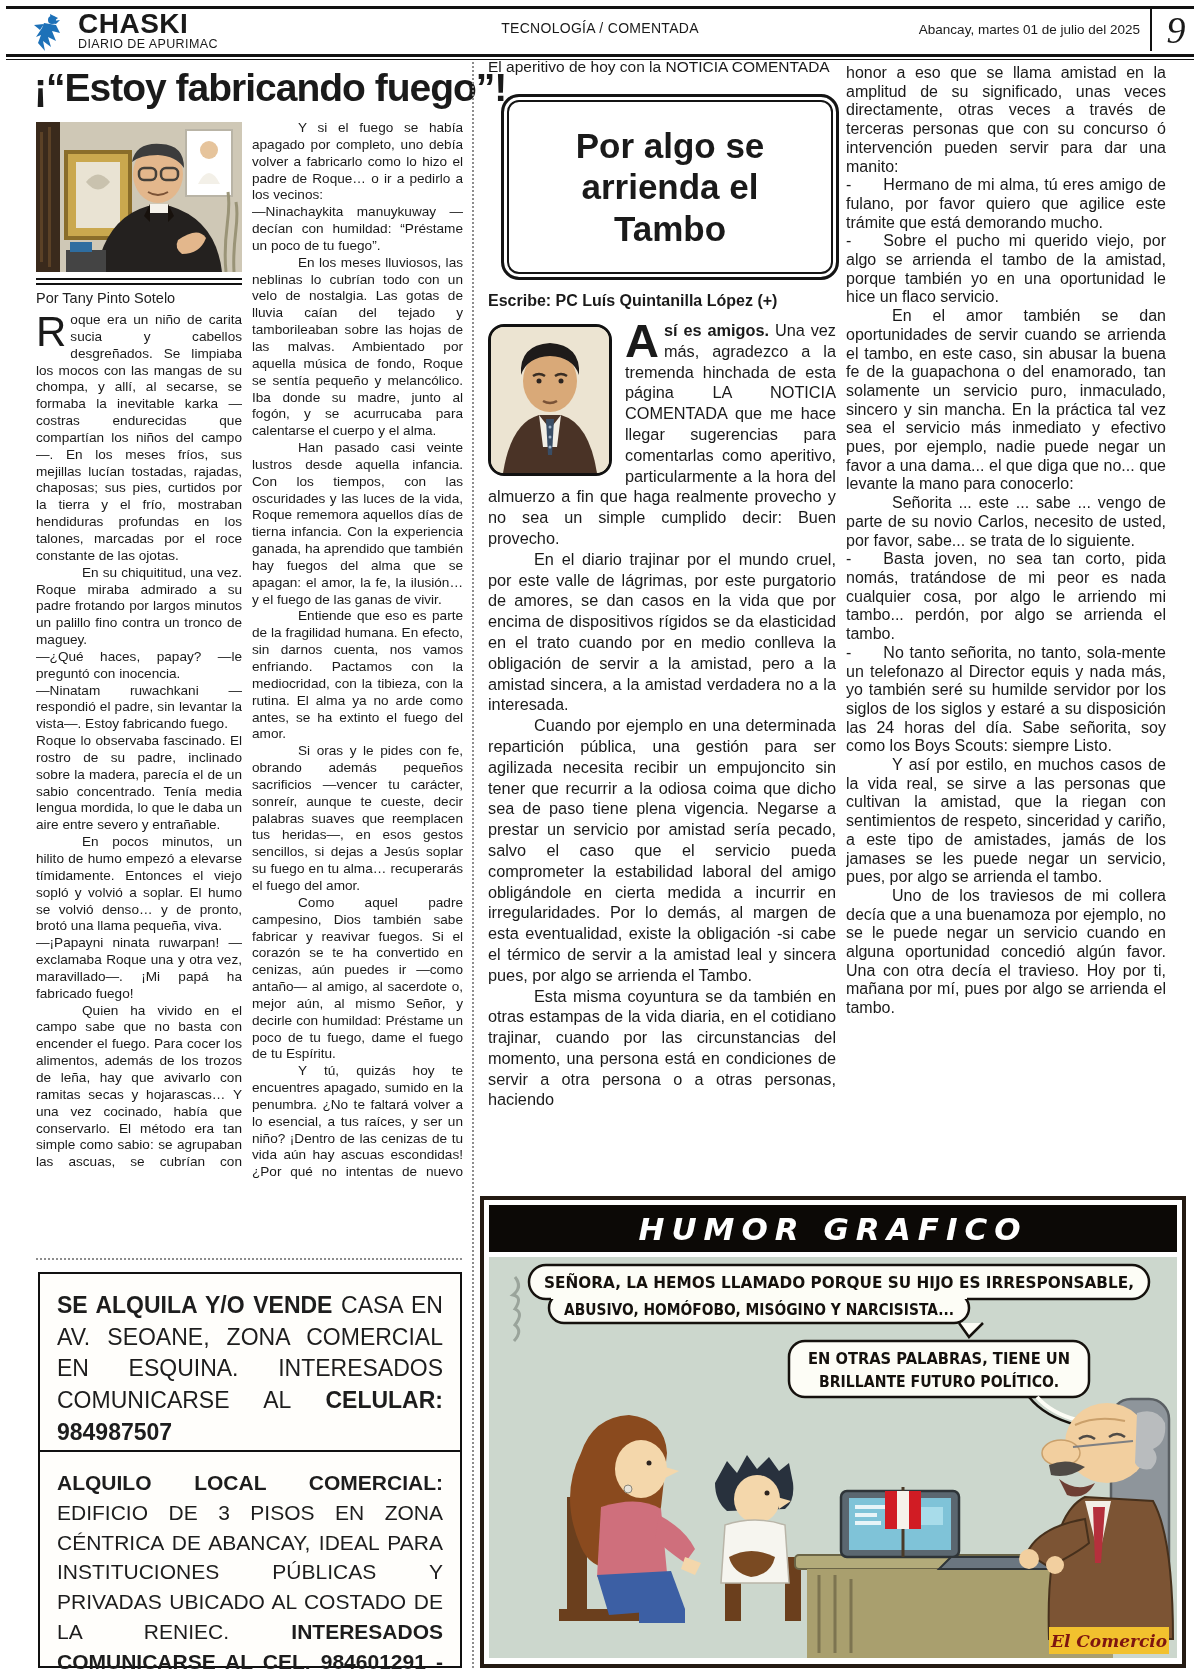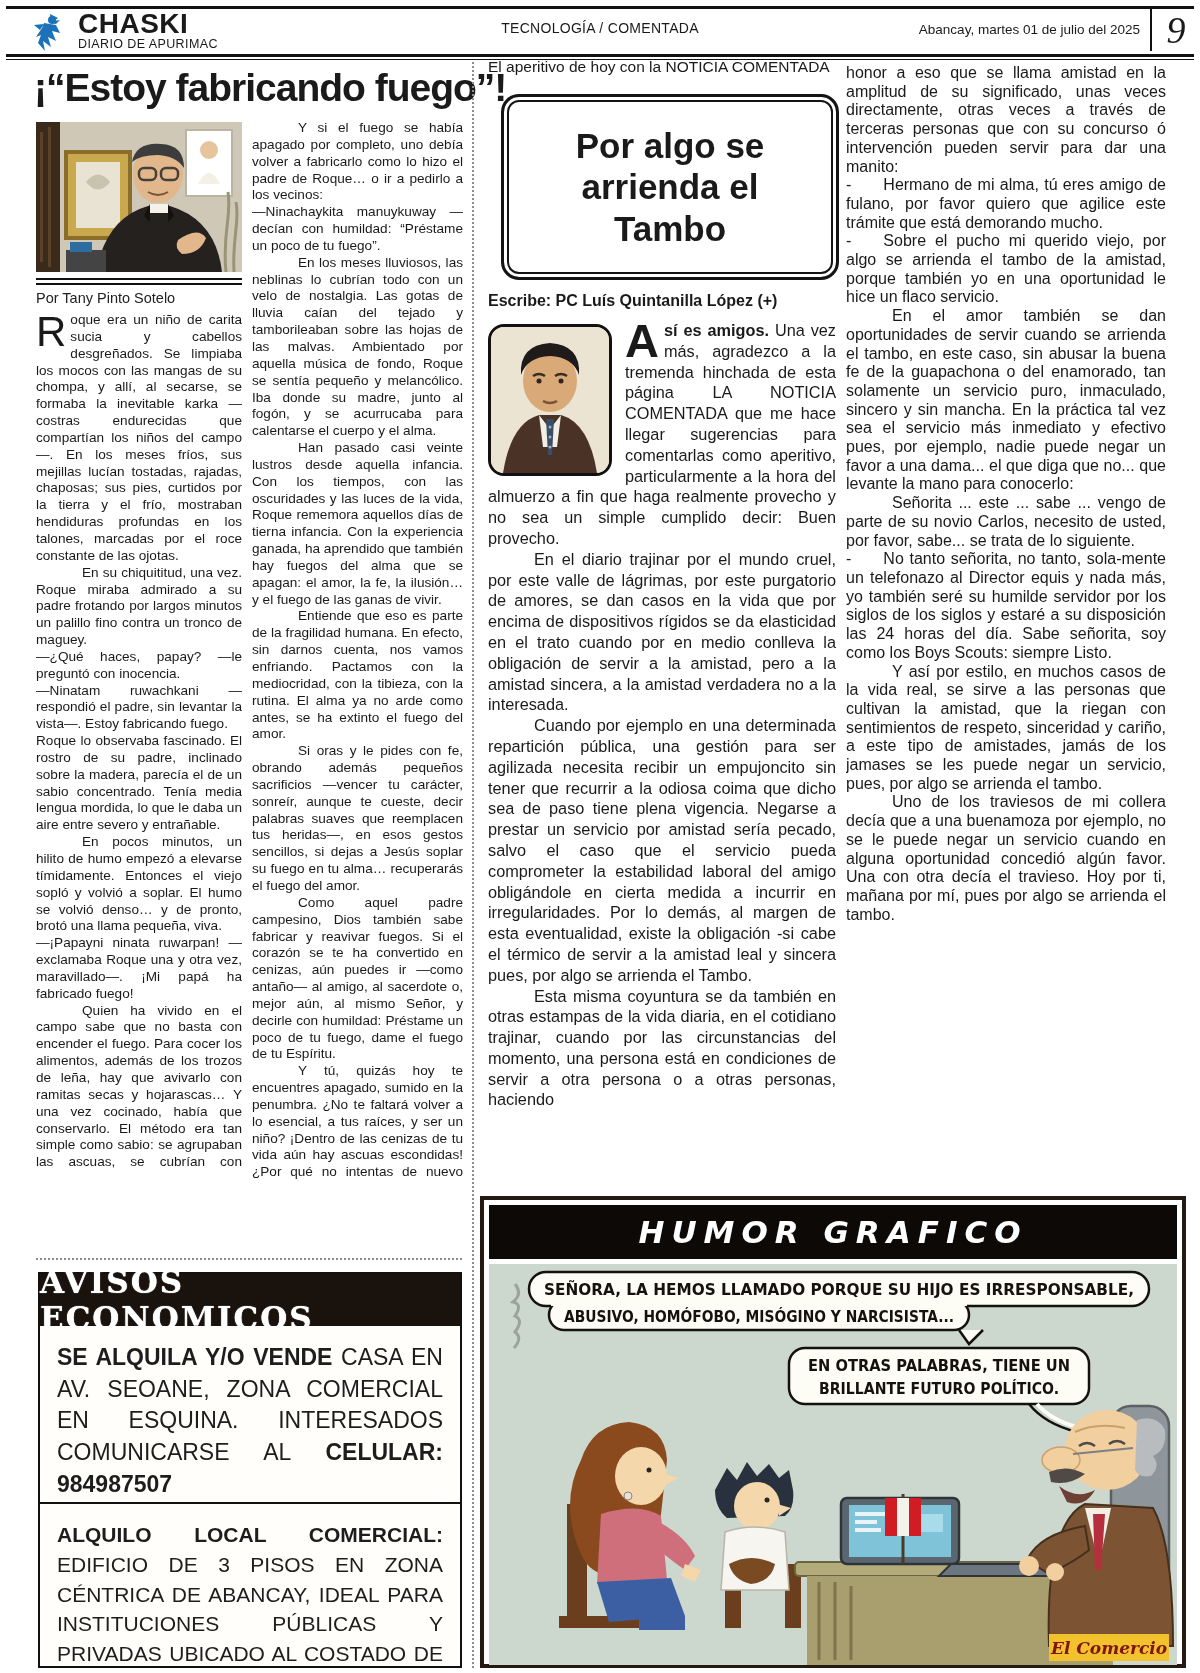--- a/index.html
+++ b/index.html
@@ -49,21 +49,21 @@
   .avisos-box{border:2px solid #111;background:#fffefb;box-sizing:border-box;}
   .avisos-header{height:52px;background:#1a120c;color:#fff;display:flex;align-items:center;justify-content:center;
                  font-family:"DejaVu Serif",serif;font-weight:bold;font-size:31px;letter-spacing:2px;
                  text-shadow:0 0 1px #fff;}
   .ad{padding:16px 17px 14px 17px;text-align:justify;color:#1d1d1d;}
   .ad1{font-size:23px;line-height:1.38;border-bottom:2px solid #111;height:146px;}
   .ad2{font-size:21px;line-height:1.42;}
 
   
   .humor-box{border:4px solid #241a12;background:#fff;box-sizing:border-box;padding:5px;}
-  .humor-title{height:54px;background:#0c0906;color:#fff;display:flex;align-items:center;justify-content:center;
+  .humor-title{height:47px;background:#0c0906;color:#fff;display:flex;align-items:center;justify-content:center;
                font-family:"DejaVu Sans",sans-serif;font-style:italic;font-weight:bold;
                font-size:31px;letter-spacing:7px;}
   .comic{margin-top:5px;width:100%;height:401px;background:#ccd7cd;}
   .comic svg{display:block;}
 </style>
 </head>
 <body>
 
 <div class="page">
 
@@ -177,29 +177,29 @@
     <p class="ind">Cuando por ejemplo en una determinada repartición pública, una gestión para ser agilizada necesita recibir un empujoncito sin tener que recurrir a la odiosa coima que dicho sea de paso tiene plena vigencia. Negarse a prestar un servicio por amistad sería pecado, salvo el caso que el servicio pueda comprometer la estabilidad laboral del amigo obligándole en cierta medida a incurrir en irregularidades. Por lo demás, al margen de esta eventualidad, existe la obligación -si cabe el térmico de servir a la amistad leal y sincera pues, por algo se arrienda el Tambo.</p>
     <p class="ind">Esta misma coyuntura se da también en otras estampas de la vida diaria, en el cotidiano trajinar, cuando por las circunstancias del momento, una persona está en condiciones de servir a otra persona o a otras personas, haciendo</p>
   </div>
 
   <div class="abs right-col" style="left:846px;top:64px;width:320px;height:1124px;">
     <p>honor a eso que se llama amistad en la amplitud de su significado, unas veces directamente, otras veces a través de terceras personas que con su concurso ó intervención pueden servir para dar una manito:</p>
     <p>-  Hermano de mi alma, tú eres amigo de fulano, por favor quiero que agilice este trámite que está demorando mucho.</p>
     <p>-  Sobre el pucho mi querido viejo, por algo se arrienda el tambo de la amistad, porque también yo en una oportunidad le hice un flaco servicio.</p>
     <p class="ind">En el amor también se dan oportunidades de servir cuando se arrienda el tambo, en este caso, sin abusar la buena fe de la guapachona o del enamorado, tan solamente un servicio puro, inmaculado, sincero y sin mancha. En la práctica tal vez sea el servicio más inmediato y efectivo pues, por ejemplo, nadie puede negar un favor a una dama... el que diga que no... que levante la mano para conocerlo:</p>
     <p class="ind">Señorita ... este ... sabe ... vengo de parte de su novio Carlos, necesito de usted, por favor, sabe... se trata de lo siguiente.</p>
+    <p>-  Basta joven, no sea tan corto, pida nomás, tratándose de mi peor es nada cualquier cosa, por algo le arriendo mi tambo... perdón, por algo se arrienda el tambo.</p>
     <p>-  No tanto señorita, no tanto, sola-mente un telefonazo al Director equis y nada más, yo también seré su humilde servidor por los siglos de los siglos y estaré a su disposición las 24 horas del día. Sabe señorita, soy como los Boys Scouts: siempre Listo.</p>
     <p class="ind">Y así por estilo, en muchos casos de la vida real, se sirve a las personas que cultivan la amistad, que la riegan con sentimientos de respeto, sinceridad y cariño, a este tipo de amistades, jamás de los jamases se les puede negar un servicio, pues, por algo se arrienda el tambo.</p>
     <p class="ind">Uno de los traviesos de mi collera decía que a una buenamoza por ejemplo, no se le puede negar un servicio cuando en alguna oportunidad concedió algún favor. Una con otra decía el travieso. Hoy por ti, mañana por mí, pues por algo se arrienda el tambo.</p>
   </div>
 
   <div class="abs divider-h" style="left:36px;top:1258px;width:426px;"></div>
 
   <div class="abs avisos-box" style="left:38px;top:1272px;width:424px;height:396px;">
-    <div class="avisos-header">AVISOS ECONOMICOS</div>
     <div class="ad ad1"><b>SE ALQUILA Y/O VENDE</b><span> CASA EN AV. SEOANE, ZONA COMERCIAL EN ESQUINA. INTERESADOS COMUNICARSE AL </span><b>CELULAR: 984987507</b></div>
     <div class="ad ad2"><b>ALQUILO LOCAL COMERCIAL:</b><span> EDIFICIO DE 3 PISOS EN  ZONA CÉNTRICA DE ABANCAY, IDEAL PARA INSTITUCIONES PÚBLICAS Y PRIVADAS UBICADO AL COSTADO DE LA RENIEC. </span><b>INTERESADOS COMUNICARSE AL CEL. 984601291 - 984987507</b></div>
   </div>
 
   <div class="abs humor-box" style="left:480px;top:1196px;width:706px;height:472px;">
     <div class="humor-title">HUMOR GRAFICO</div>
     <div class="comic">
       <svg width="688" height="401" viewBox="0 0 688 401">
         <rect width="688" height="401" fill="#ccd7cd"></rect>
 

